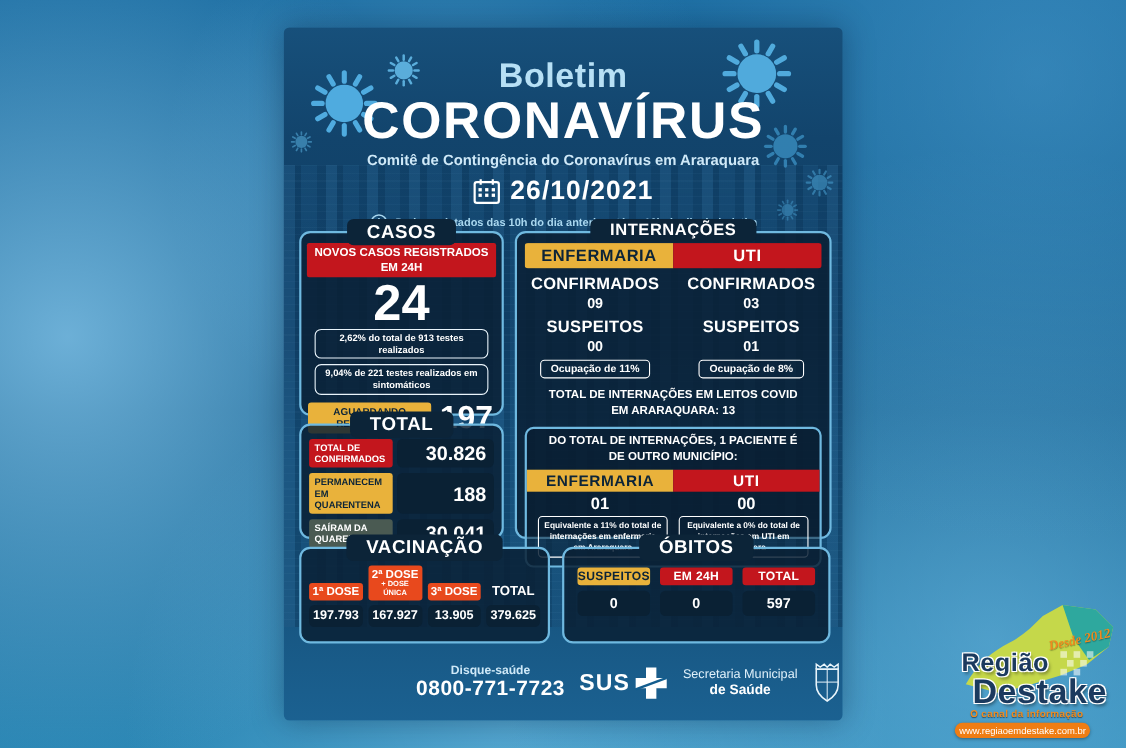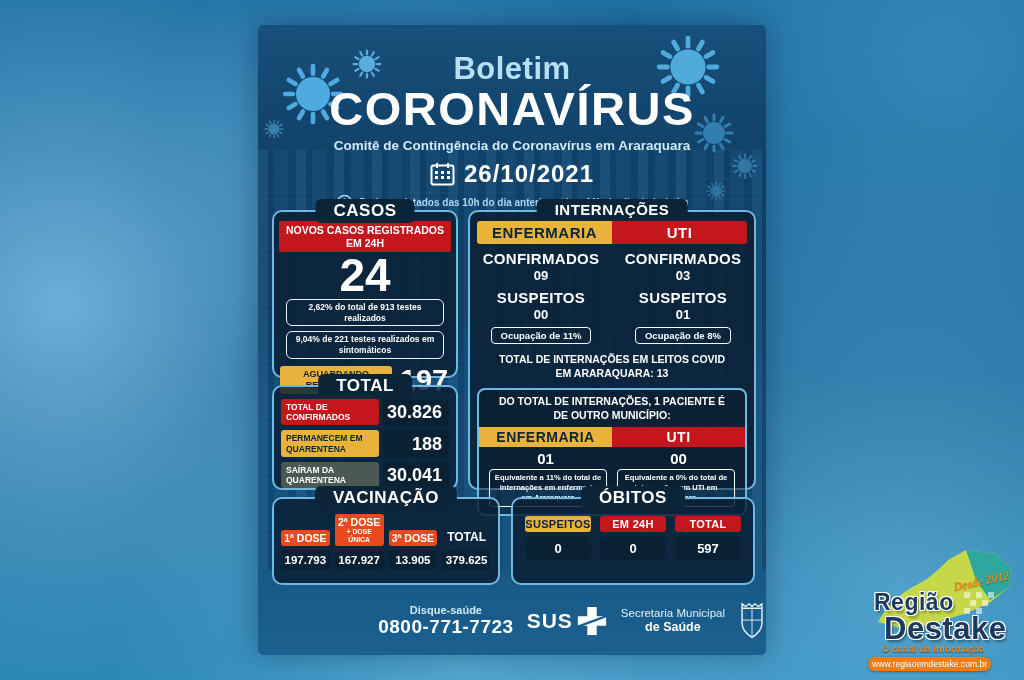--- a/index.html
+++ b/index.html
@@ -64,21 +64,21 @@
                font-size:8.5px; font-weight:bold; color:#fff; text-align:center; line-height:1.25; }
   .await-row { display:flex; align-items:center; margin:2px 6px 0; gap:6px; }
   .await-chip { background:#e9b23b; color:#0c2438; font-size:9px; font-weight:800; text-align:center;
                 line-height:1.2; padding:3px 6px; border-radius:3px; width:112px; }
   .await-val { flex:1; text-align:center; font-size:29px; font-weight:800; color:#fff; }
 
   
   .sec-total { left:14px; top:360px; width:186px; height:105px; }
   .total-rows { padding:12px 7px 6px; }
   .t-row { display:flex; align-items:stretch; gap:4px; margin-bottom:5px; }
-  .t-label { width:98px; font-size:8.5px; font-weight:800; line-height:1.2; padding:3px 5px;
+  .t-label { width:76px; font-size:8.5px; font-weight:800; line-height:1.2; padding:3px 5px;
              border-radius:3px; display:flex; align-items:center; }
   .t-val { flex:1; font-size:18px; padding:1px 7px 0 0; display:flex; align-items:center; justify-content:flex-end; }
 
   
   .sec-int { left:210px; top:185px; width:288px; height:280px; }
   .int-head { display:flex; margin:9px 7px 0; border-radius:3px; overflow:hidden; }
   .int-head > div { flex:1; text-align:center; font-size:15px; font-weight:800; padding:3px 0; letter-spacing:.5px; }
   .int-cols { display:flex; }
   .int-col { flex:1; text-align:center; color:#fff; }
   .int-lab { font-size:15px; font-weight:800; margin-top:6px; letter-spacing:.3px; }

